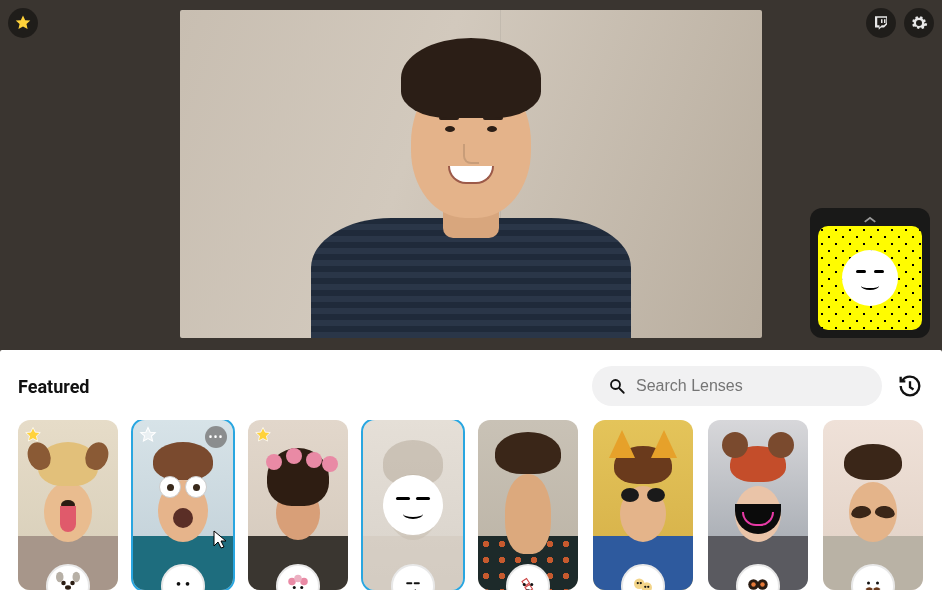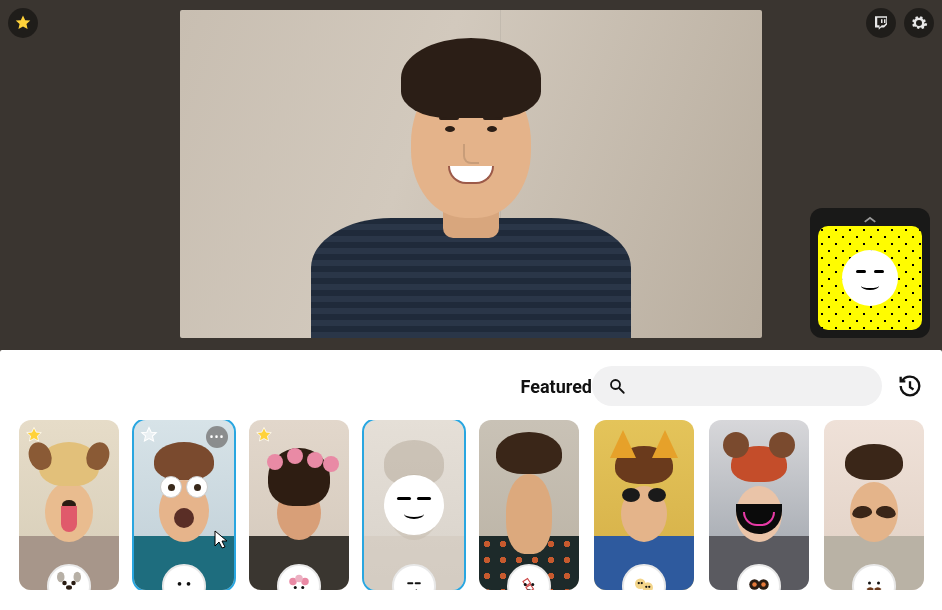--- a/index.html
+++ b/index.html
@@ -148,21 +148,20 @@
   }
 
   
   .panel {
     flex:1;
     background:#fff;
     border-radius: 2px 2px 0 0;
     padding: 16px 18px 10px;
     display:flex; flex-direction:column;
     gap:14px;
-    align-items:flex-end;
   }
   .panel-header {
     display:flex; align-items:center; justify-content:space-between;
   }
   .panel-title {
     font-size:18px; font-weight:700; color:#111;
   }
   .right-controls {
     display:flex; align-items:center; gap:14px;
   }
@@ -385,20 +384,21 @@
 
 <div class="panel">
   <div class="panel-header">
     <div class="panel-title">Featured</div>
     <div class="right-controls">
       <div class="search">
         <svg viewBox="0 0 24 24">
             <circle cx="10" cy="10" r="6" fill="none" stroke="#111" stroke-width="2.4"></circle>
             <line x1="15" y1="15" x2="21" y2="21" stroke="#111" stroke-width="2.4" stroke-linecap="round"></line>
           </svg>
+        <input type="text" placeholder="Search Lenses" style="">
       </div>
       <div class="history-btn">
         <svg viewBox="0 0 24 24">
             <path fill="none" stroke="#111" stroke-width="2" d="M4 12a8 8 0 108-8 8 8 0 00-7 4M4 4v4h4"></path>
             <path fill="none" stroke="#111" stroke-width="2" d="M12 8v5l3 2"></path>
           </svg>
       </div>
     </div>
   </div>
 

